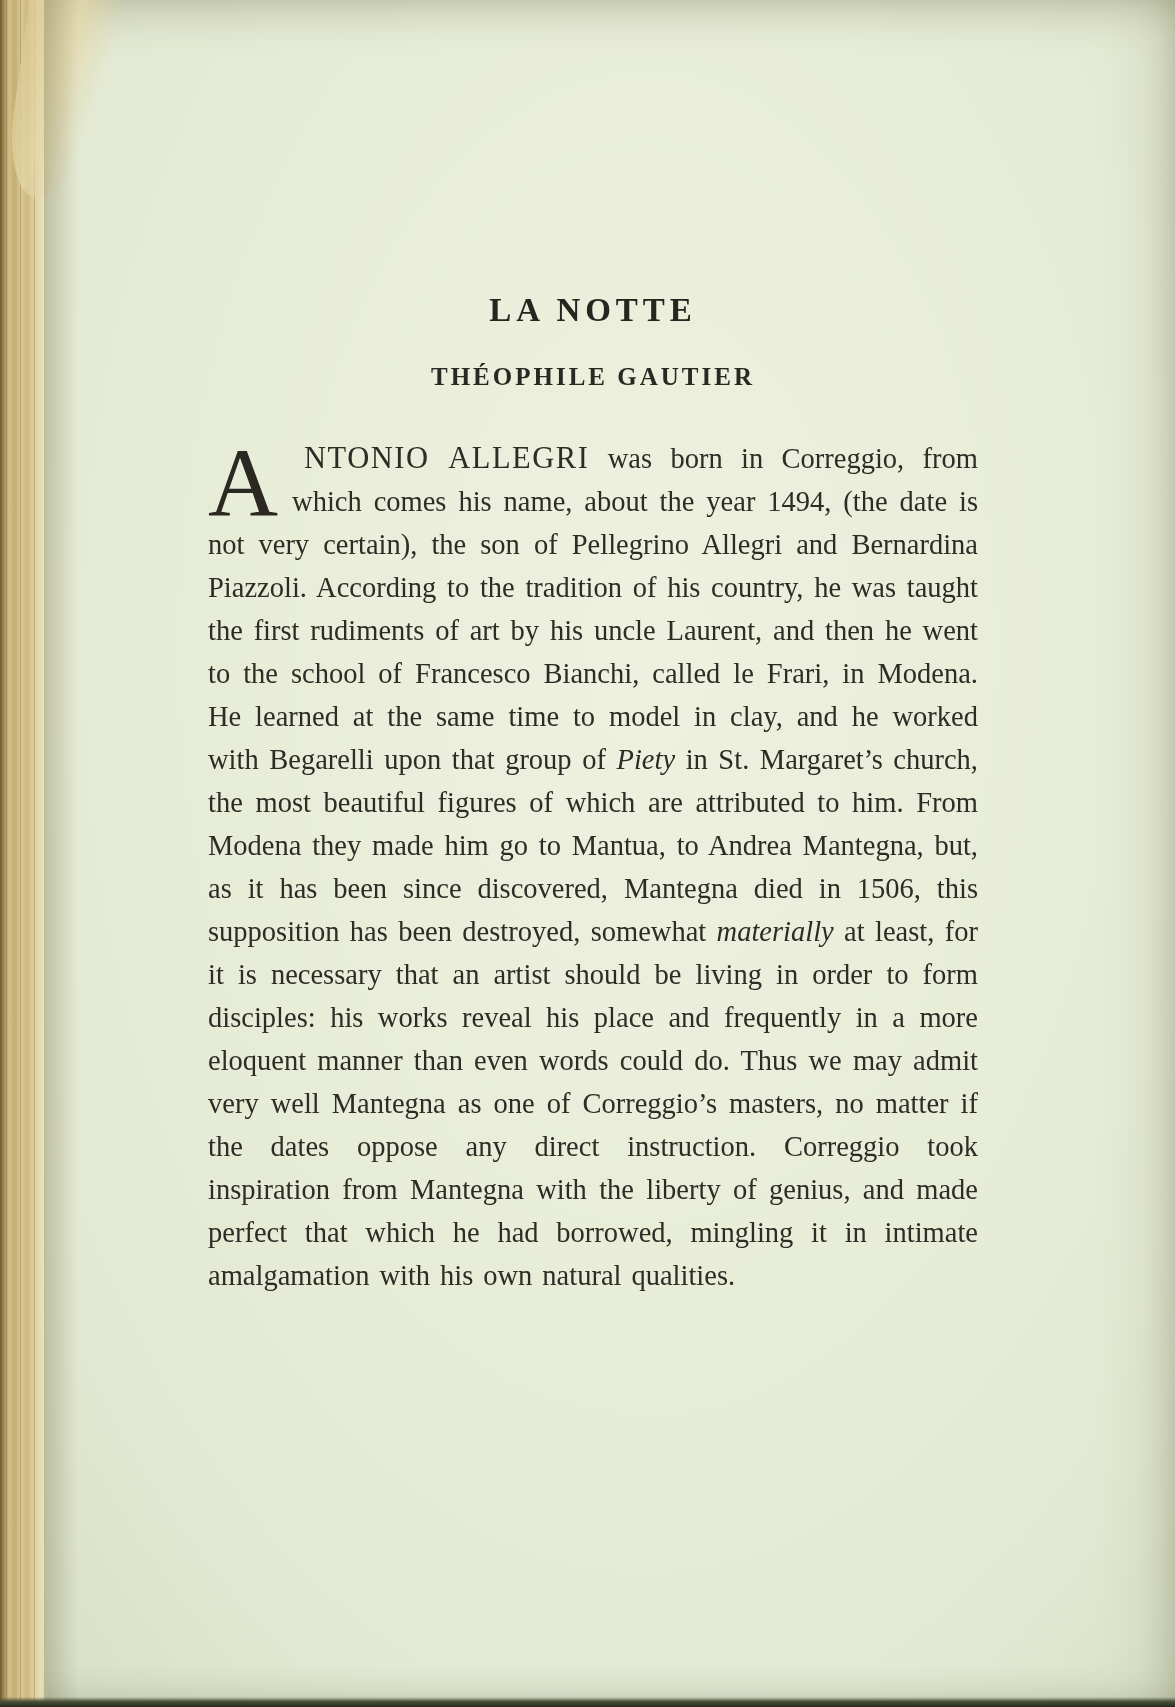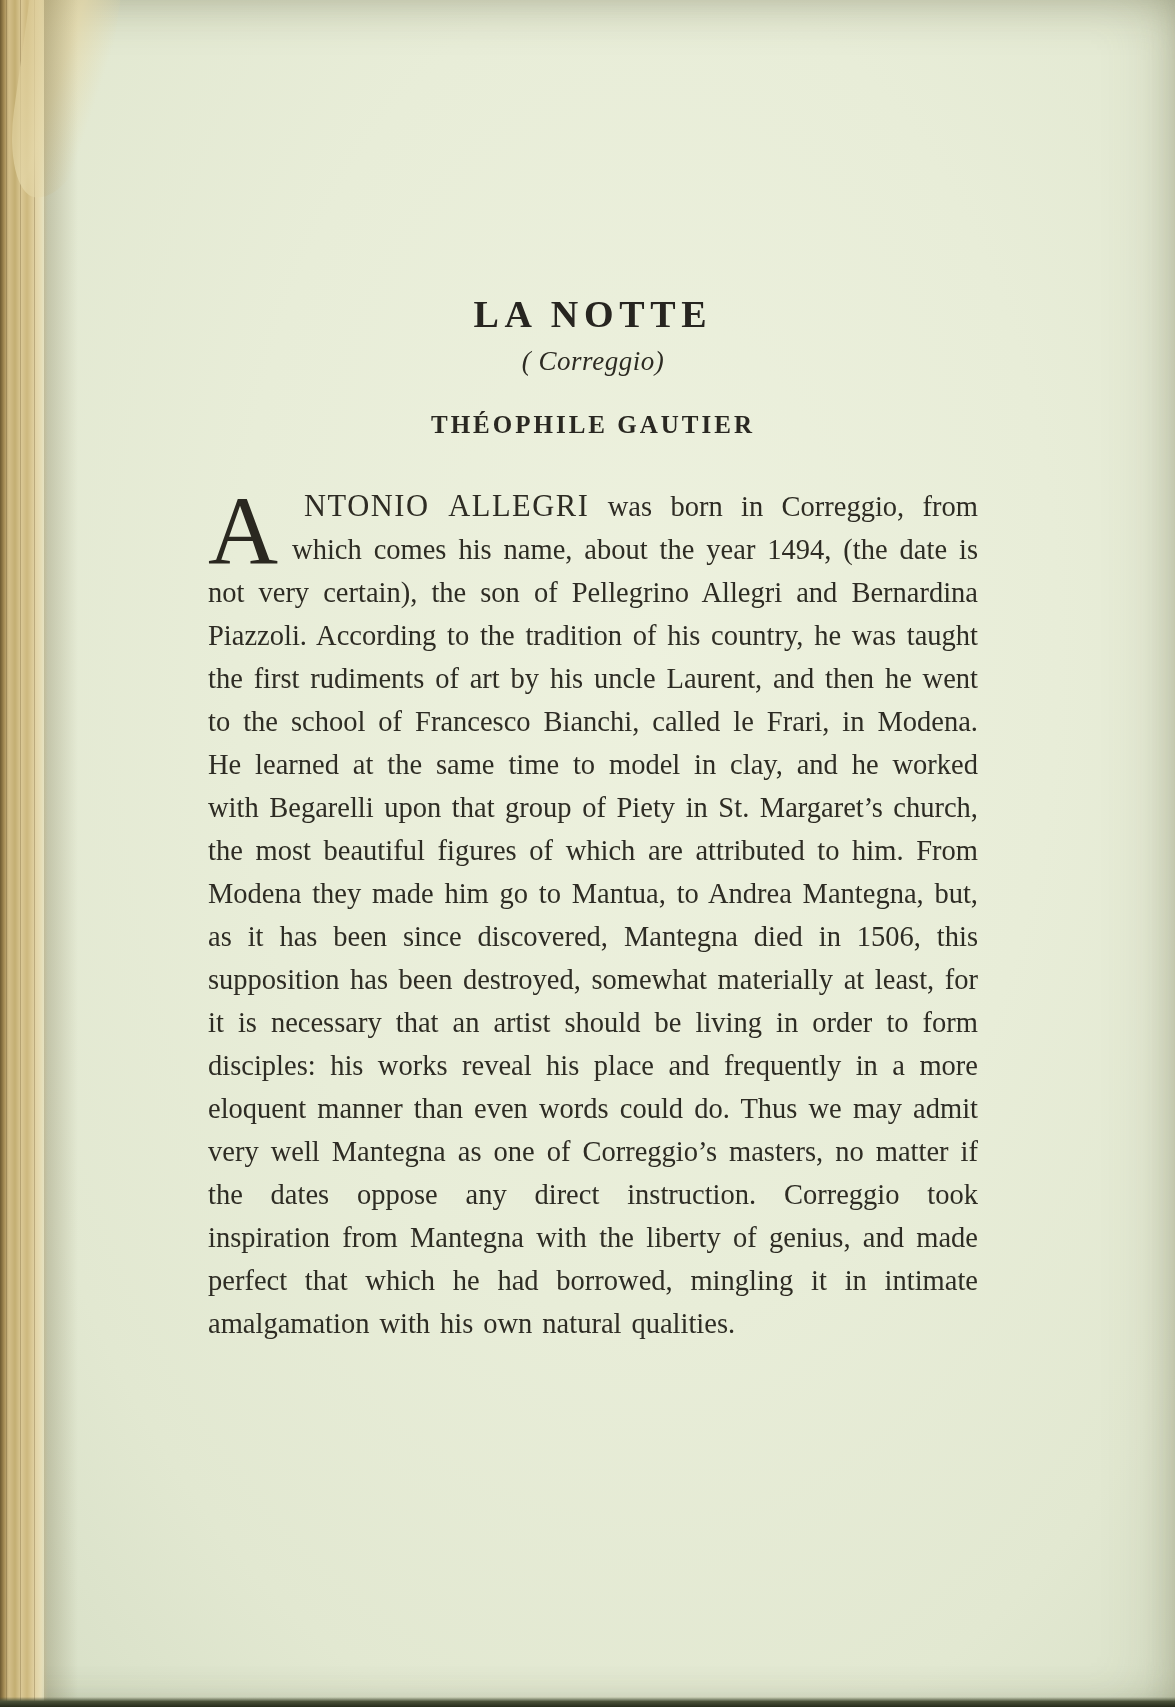--- a/index.html
+++ b/index.html
@@ -45,21 +45,21 @@
     background:linear-gradient(0deg,#262b1b 0%, #4a5138 55%, rgba(120,128,95,0) 100%);
   }
 
   
   .page-content{
     position:absolute;left:208px;top:292px;width:770px;
     color:#2d2b23;
   }
   .title{
     margin:0;text-align:center;
-    font-size:38px;font-weight:bold;letter-spacing:.15em;
+    font-size:33px;font-weight:bold;letter-spacing:.15em;
     color:#272520;
   }
   .subtitle{
     margin:10px 0 0 0;text-align:center;
     font-style:italic;font-size:27px;letter-spacing:.02em;
   }
   .author{
     margin:34px 0 0 0;text-align:center;
     font-size:25px;font-weight:bold;letter-spacing:.12em;
     color:#2a2822;
@@ -71,33 +71,32 @@
     word-spacing:.10em;
     color:#2e2c24;
   }
   .dropcap{
     float:left;
     font-size:97px;line-height:76px;
     margin:8px 14px -6px 0;
     color:#2a2820;
   }
   .caps{font-size:30.5px;letter-spacing:.05em;margin-left:12px;}
-  .it{}
+  .it{font-style:italic;}
 </style>
 </head>
 <body>
 
 <div class="scan">
   <div class="book-edge"></div>
   <div class="corner-curl"></div>
   <div class="page-lift-shadow"></div>
 
   <div class="page-content">
     <h1 class="title">LA NOTTE</h1>
-    <div class="subtitle">( Correggio)</div>
     <div class="author">THÉOPHILE GAUTIER</div>
 
     <p class="body-text">
       <span class="dropcap">A</span><span id="para-segments"><span class="caps">NTONIO ALLEGRI</span><span> was born in Correggio, from which comes his name, about the year 1494, (the date is not very certain), the son of Pellegrino Allegri and Bernardina Piazzoli.  According to the tradition of his country, he was taught the first rudiments of art by his uncle Laurent, and then he went to the school of Francesco Bianchi, called le Frari, in Modena.  He learned at the same time to model in clay, and he worked with Begarelli upon that group of </span><span class="it">Piety</span><span> in St. Margaret’s church, the most beautiful figures of which are attributed to him.  From Modena they made him go to Mantua, to Andrea Mantegna, but, as it has been since discovered, Mantegna died in 1506, this supposition has been destroyed, somewhat </span><span class="it">materially</span><span> at least, for it is necessary that an artist should be living in order to form disciples: his works reveal his place and frequently in a more eloquent manner than even words could do.  Thus we may admit very well Mantegna as one of Correggio’s masters, no matter if the dates oppose any direct instruction.  Correggio took inspiration from Mantegna with the liberty of genius, and made perfect that which he had borrowed, mingling it in intimate amalgamation with his own natural qualities.</span></span>
     </p>
   </div>
 
   <div class="bottom-edge"></div>
 </div>
 

